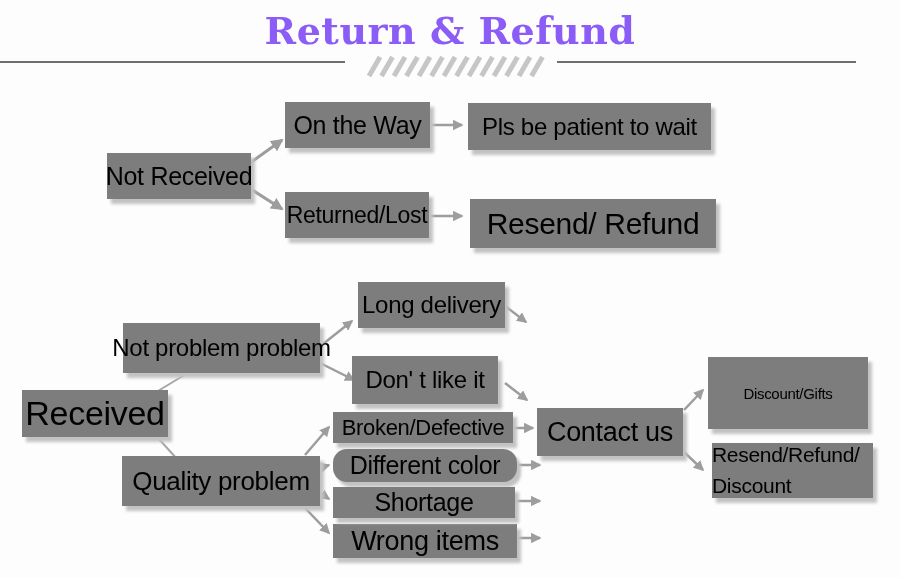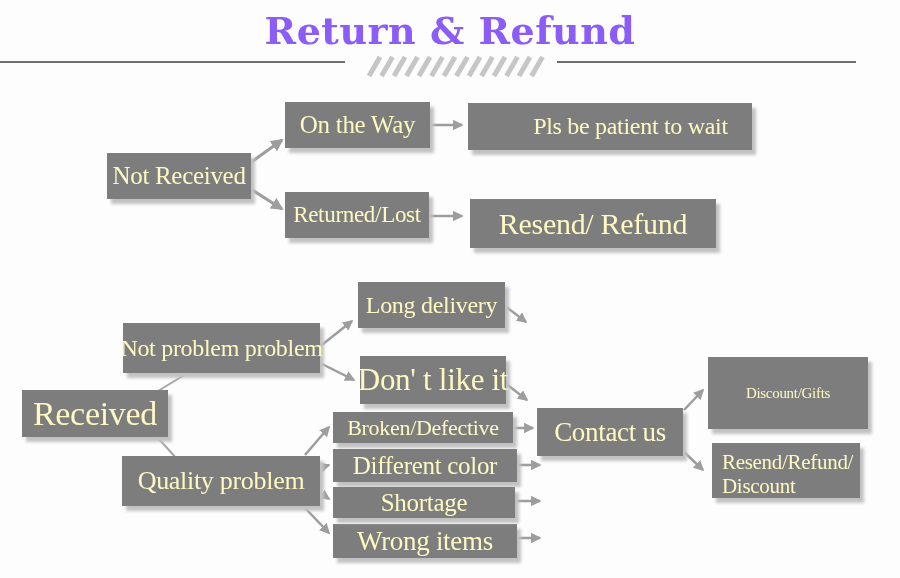--- a/index.html
+++ b/index.html
@@ -25,55 +25,54 @@
   }
   #decor-svg, #arrow-svg {
     position: absolute;
     left: 0; top: 0;
     width: 900px; height: 578px;
     z-index: 1;
   }
   .node {
     position: absolute;
     background: #7d7d7d;
-    color: #fef9c3;
+    color: #000000;
     display: flex;
     align-items: center;
     justify-content: center;
     white-space: nowrap;
     box-shadow: 4px 5px 3px #c2c2c2;
     z-index: 2;
     letter-spacing: -0.3px;
-    font-family: Liberation Serif, serif;
   }
   
   #node-not-received   { left:107px; top:153px; width:144px; height:46px; font-size:25px; }
   #node-on-the-way     { left:285px; top:102px; width:145px; height:46px; font-size:25px; }
-  #node-pls-wait       { left:468px; top:103px; width:243px; height:47px; font-size:24px;padding-left:41px; }
+  #node-pls-wait       { left:468px; top:103px; width:243px; height:47px; font-size:24px; }
   #node-returned-lost  { left:285px; top:192px; width:144px; height:46px; font-size:23px; }
   #node-resend-refund  { left:470px; top:199px; width:246px; height:49px; font-size:30px; }
   
   #node-received       { left:22px;  top:390px; width:146px; height:47px; font-size:34px; }
   #node-not-quality    { left:123px; top:323px; width:197px; height:50px; font-size:24px; }
   #node-quality        { left:122px; top:456px; width:198px; height:50px; font-size:26px; }
   #node-long-delivery  { left:358px; top:282px; width:147px; height:46px; font-size:24px; }
-  #node-dont-like      { left:360px; top:356px; width:146px; height:48px; font-size:31px; }
+  #node-dont-like      { left:352px; top:356px; width:146px; height:48px; font-size:24px; }
   #node-broken         { left:333px; top:412px; width:180px; height:31px; font-size:22px; }
-  #node-diff-color     { left:333px; top:449px; width:184px; height:33px; font-size:25px; }
+  #node-diff-color     { left:333px; top:449px; width:184px; height:33px; font-size:25px;border-radius:14px; }
   #node-shortage       { left:333px; top:487px; width:182px; height:31px; font-size:25px; }
   #node-wrong-items    { left:333px; top:524px; width:184px; height:34px; font-size:27px; }
   #node-contact-us     { left:537px; top:408px; width:146px; height:48px; font-size:27px; }
   #node-discount-gifts { left:708px; top:357px; width:160px; height:72px; font-size:15px; }
   #node-resend-discount{
-    left:712px; top:443px; width:148px; height:55px;
+    left:712px; top:443px; width:161px; height:55px;
     font-size:21px; line-height:1.15;
     flex-direction: column;
     align-items: flex-start;
-    justify-content: flex-end;
-    padding-left: 10px;
+    justify-content: space-between;
+    padding-left: 0;
     box-sizing: border-box;
   }
 </style>
 </head>
 <body>
 
 <div id="canvas">
 
   <div id="title">Return &amp; Refund</div>
 

